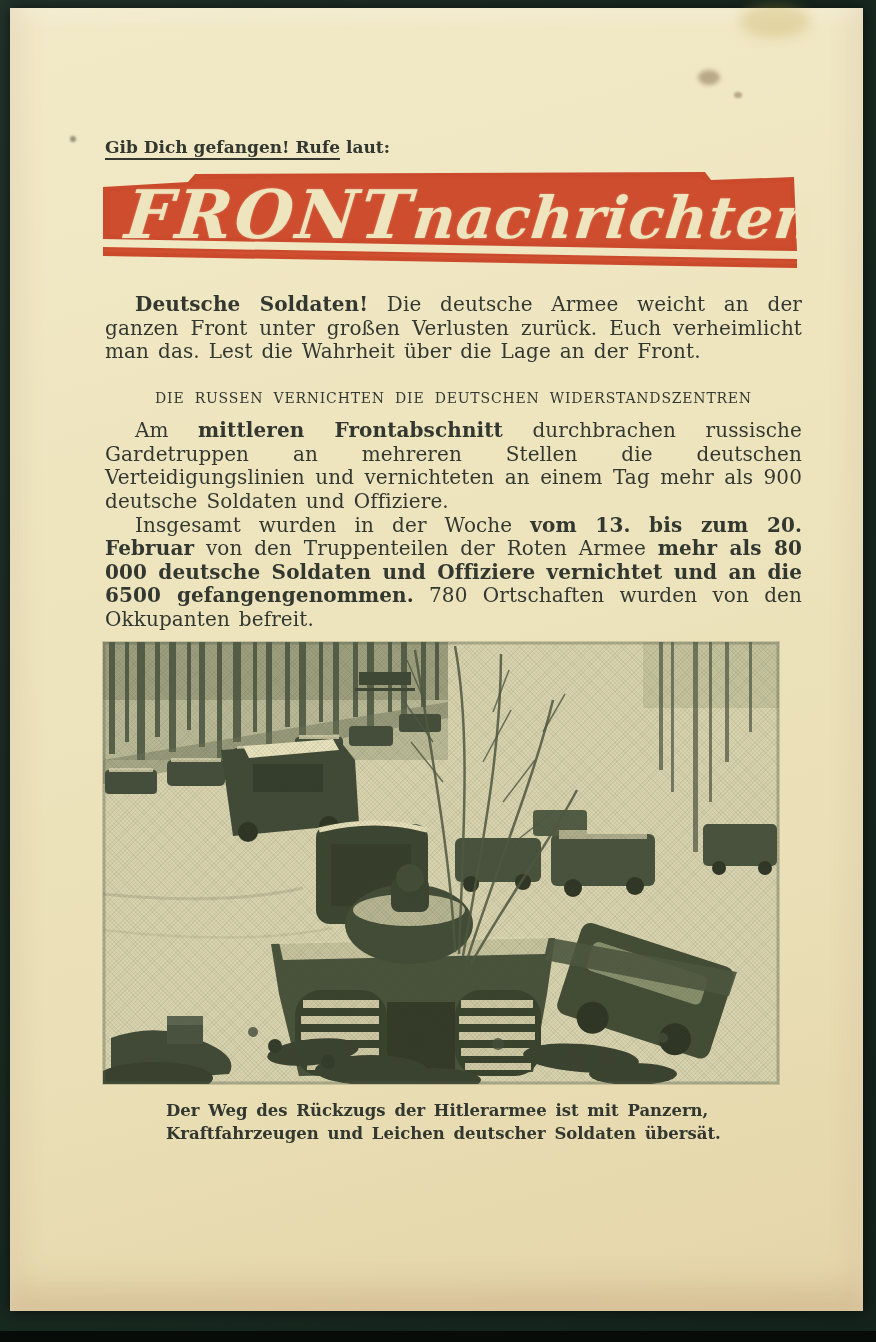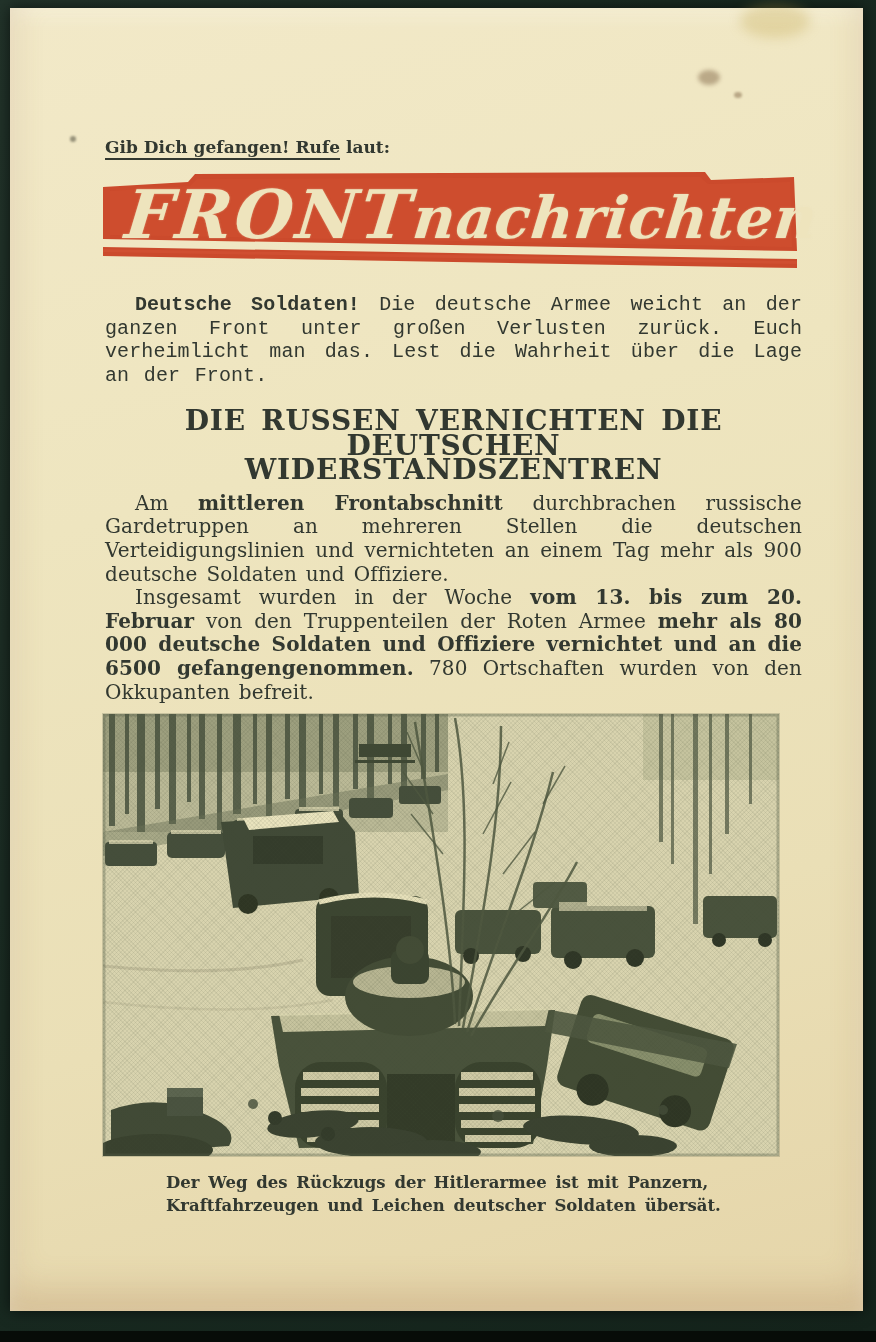--- a/index.html
+++ b/index.html
@@ -40,24 +40,24 @@
     position:absolute;left:26px;top:4px;width:650px;
     color:#eee4bd;white-space:nowrap;transform:skewX(-6deg);
     text-shadow:0 0 2px rgba(238,228,189,.5);
   }
   .banner-caps{font-style:italic;font-weight:bold;font-size:67px;letter-spacing:3px;}
   .banner-script{font-style:italic;font-weight:bold;font-size:58px;letter-spacing:1px;}
 
   
   .body-par{margin:0;font-size:20px;line-height:23.6px;text-align:justify;text-indent:30px;
     word-spacing:2.5px;letter-spacing:.1px;}
-  .lead{margin-top:16px;font-family:Liberation Mono, monospace;}
+  .lead{margin-top:16px;}
   .b{font-weight:bold;}
   .headline{margin:22px auto 9px auto;max-width:600px;text-align:center;
-    font-size:28px;font-weight:bold;line-height:24.5px;letter-spacing:.8px;word-spacing:5px;}
+    font-size:14px;font-weight:normal;line-height:24.5px;letter-spacing:.8px;word-spacing:5px;}
 
   
   .photo{position:relative;margin:10px 0 0 -2px;width:676px;height:442px;background:#d8d3ae;
     box-shadow:0 0 0 1px rgba(90,100,75,.25);}
   .halftone{position:absolute;inset:0;pointer-events:none;opacity:.8;
     background:
       repeating-linear-gradient(45deg, rgba(66,76,54,.10) 0 1px, rgba(0,0,0,0) 1px 3px),
       repeating-linear-gradient(-45deg, rgba(66,76,54,.10) 0 1px, rgba(0,0,0,0) 1px 3px);}
   .caption{margin:15px auto 0 auto;max-width:575px;
     font-size:16.5px;font-weight:bold;line-height:23px;word-spacing:3px;}

